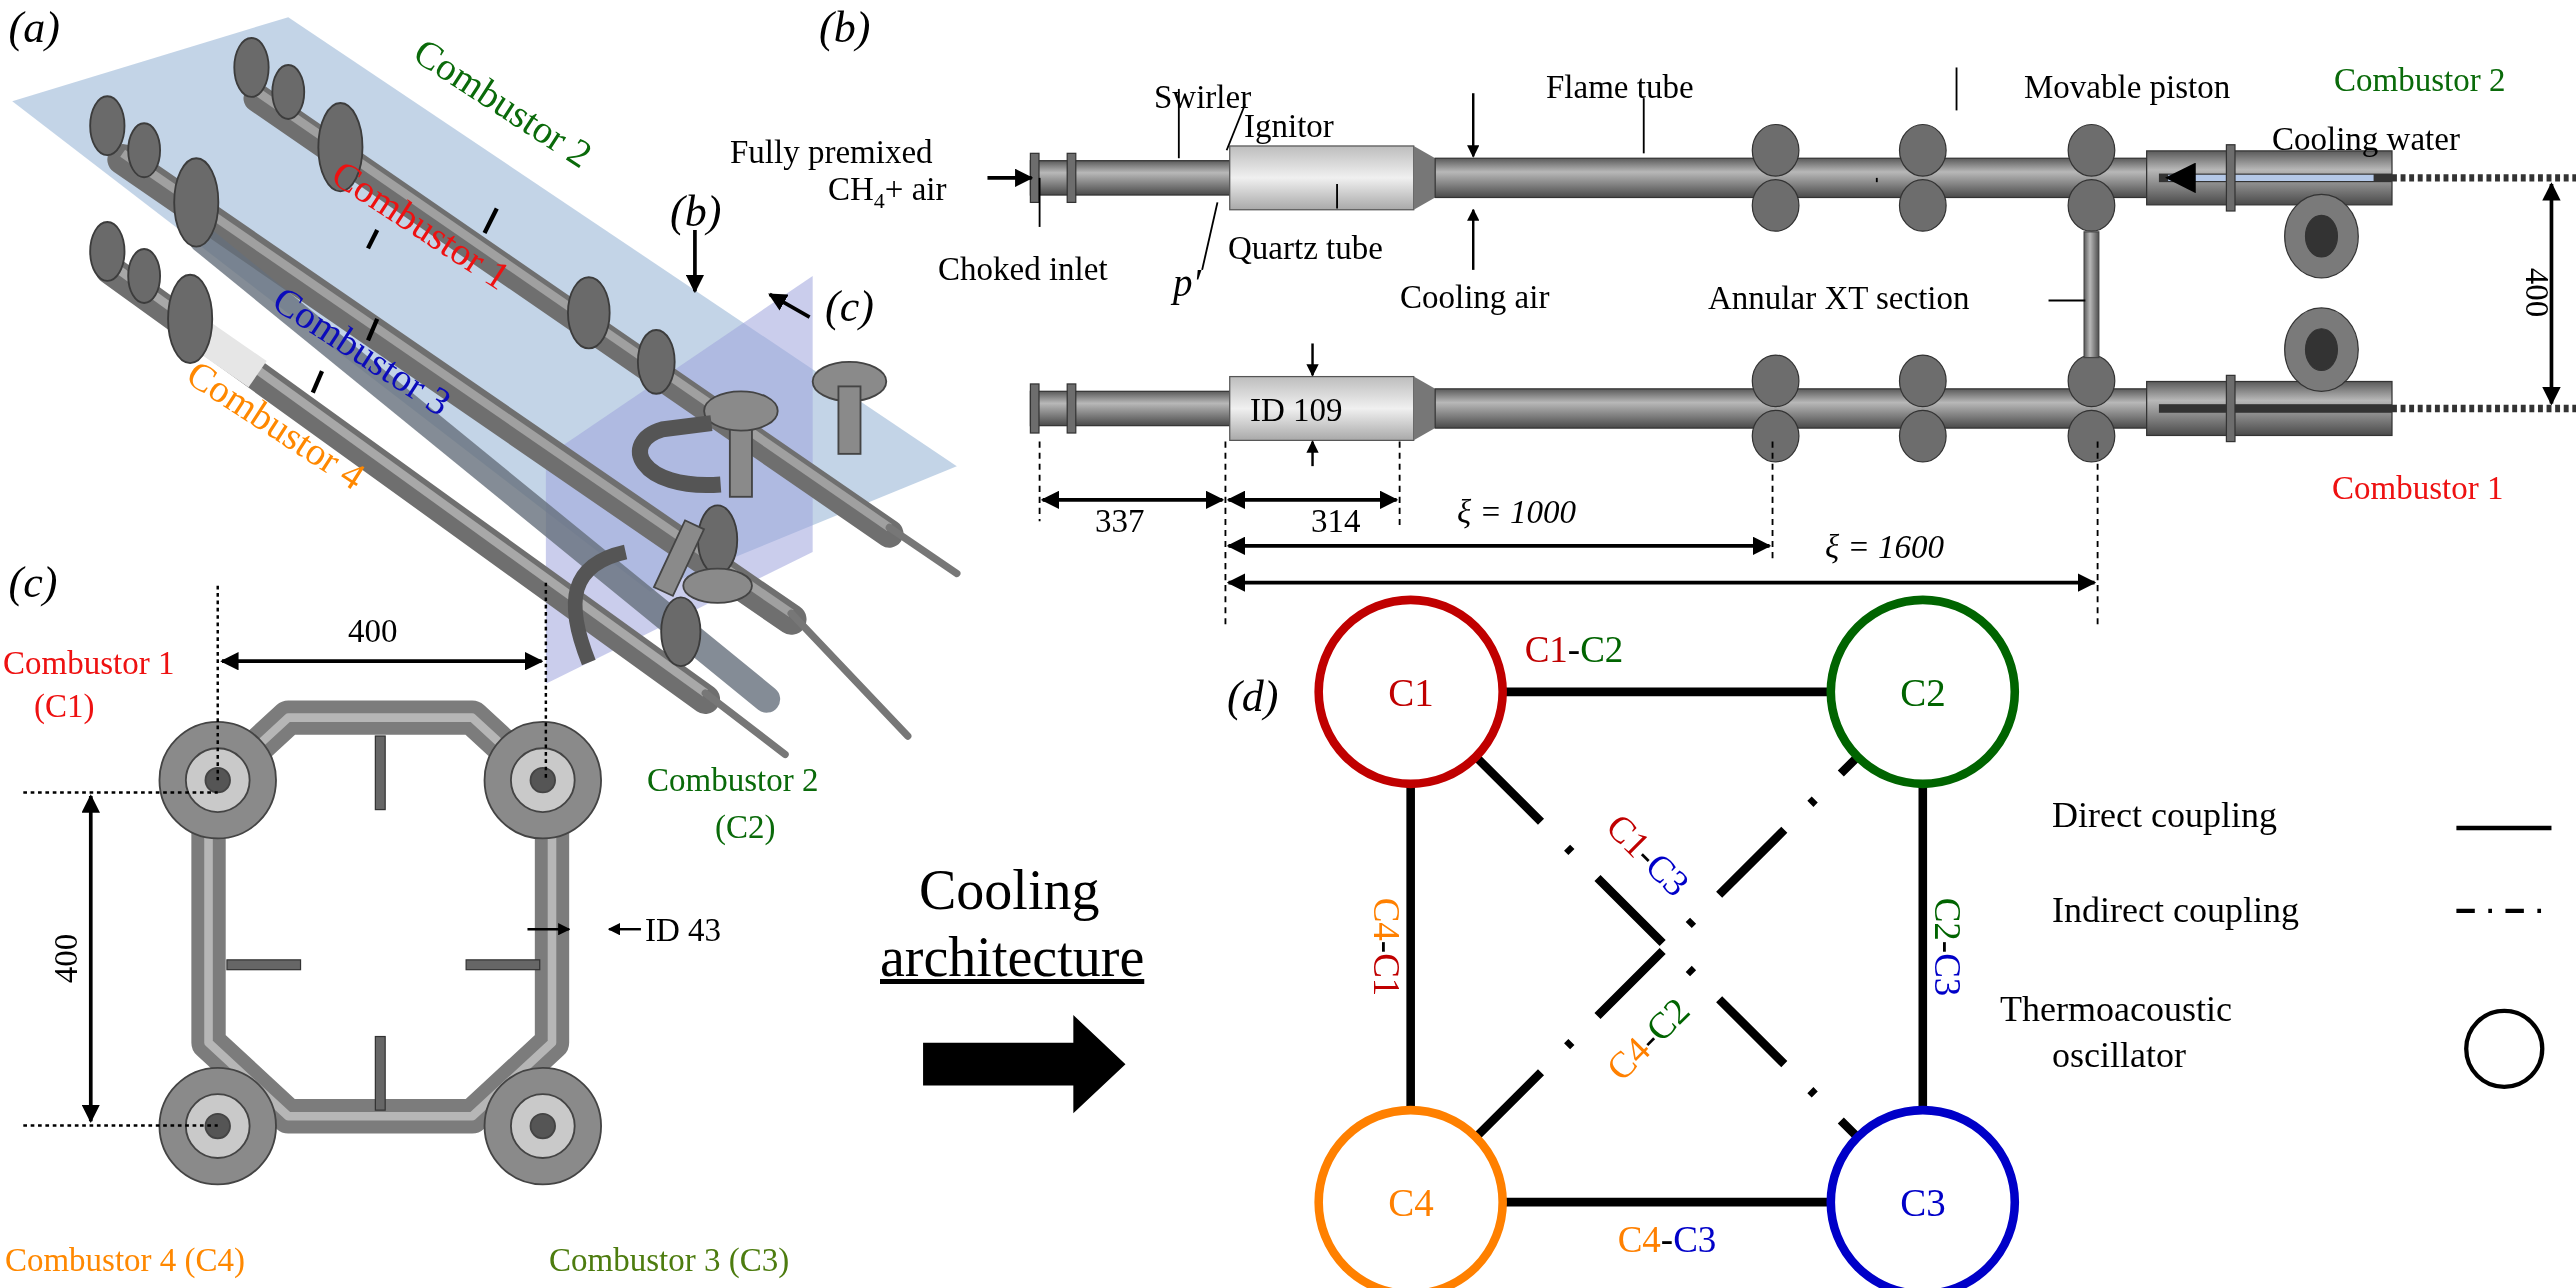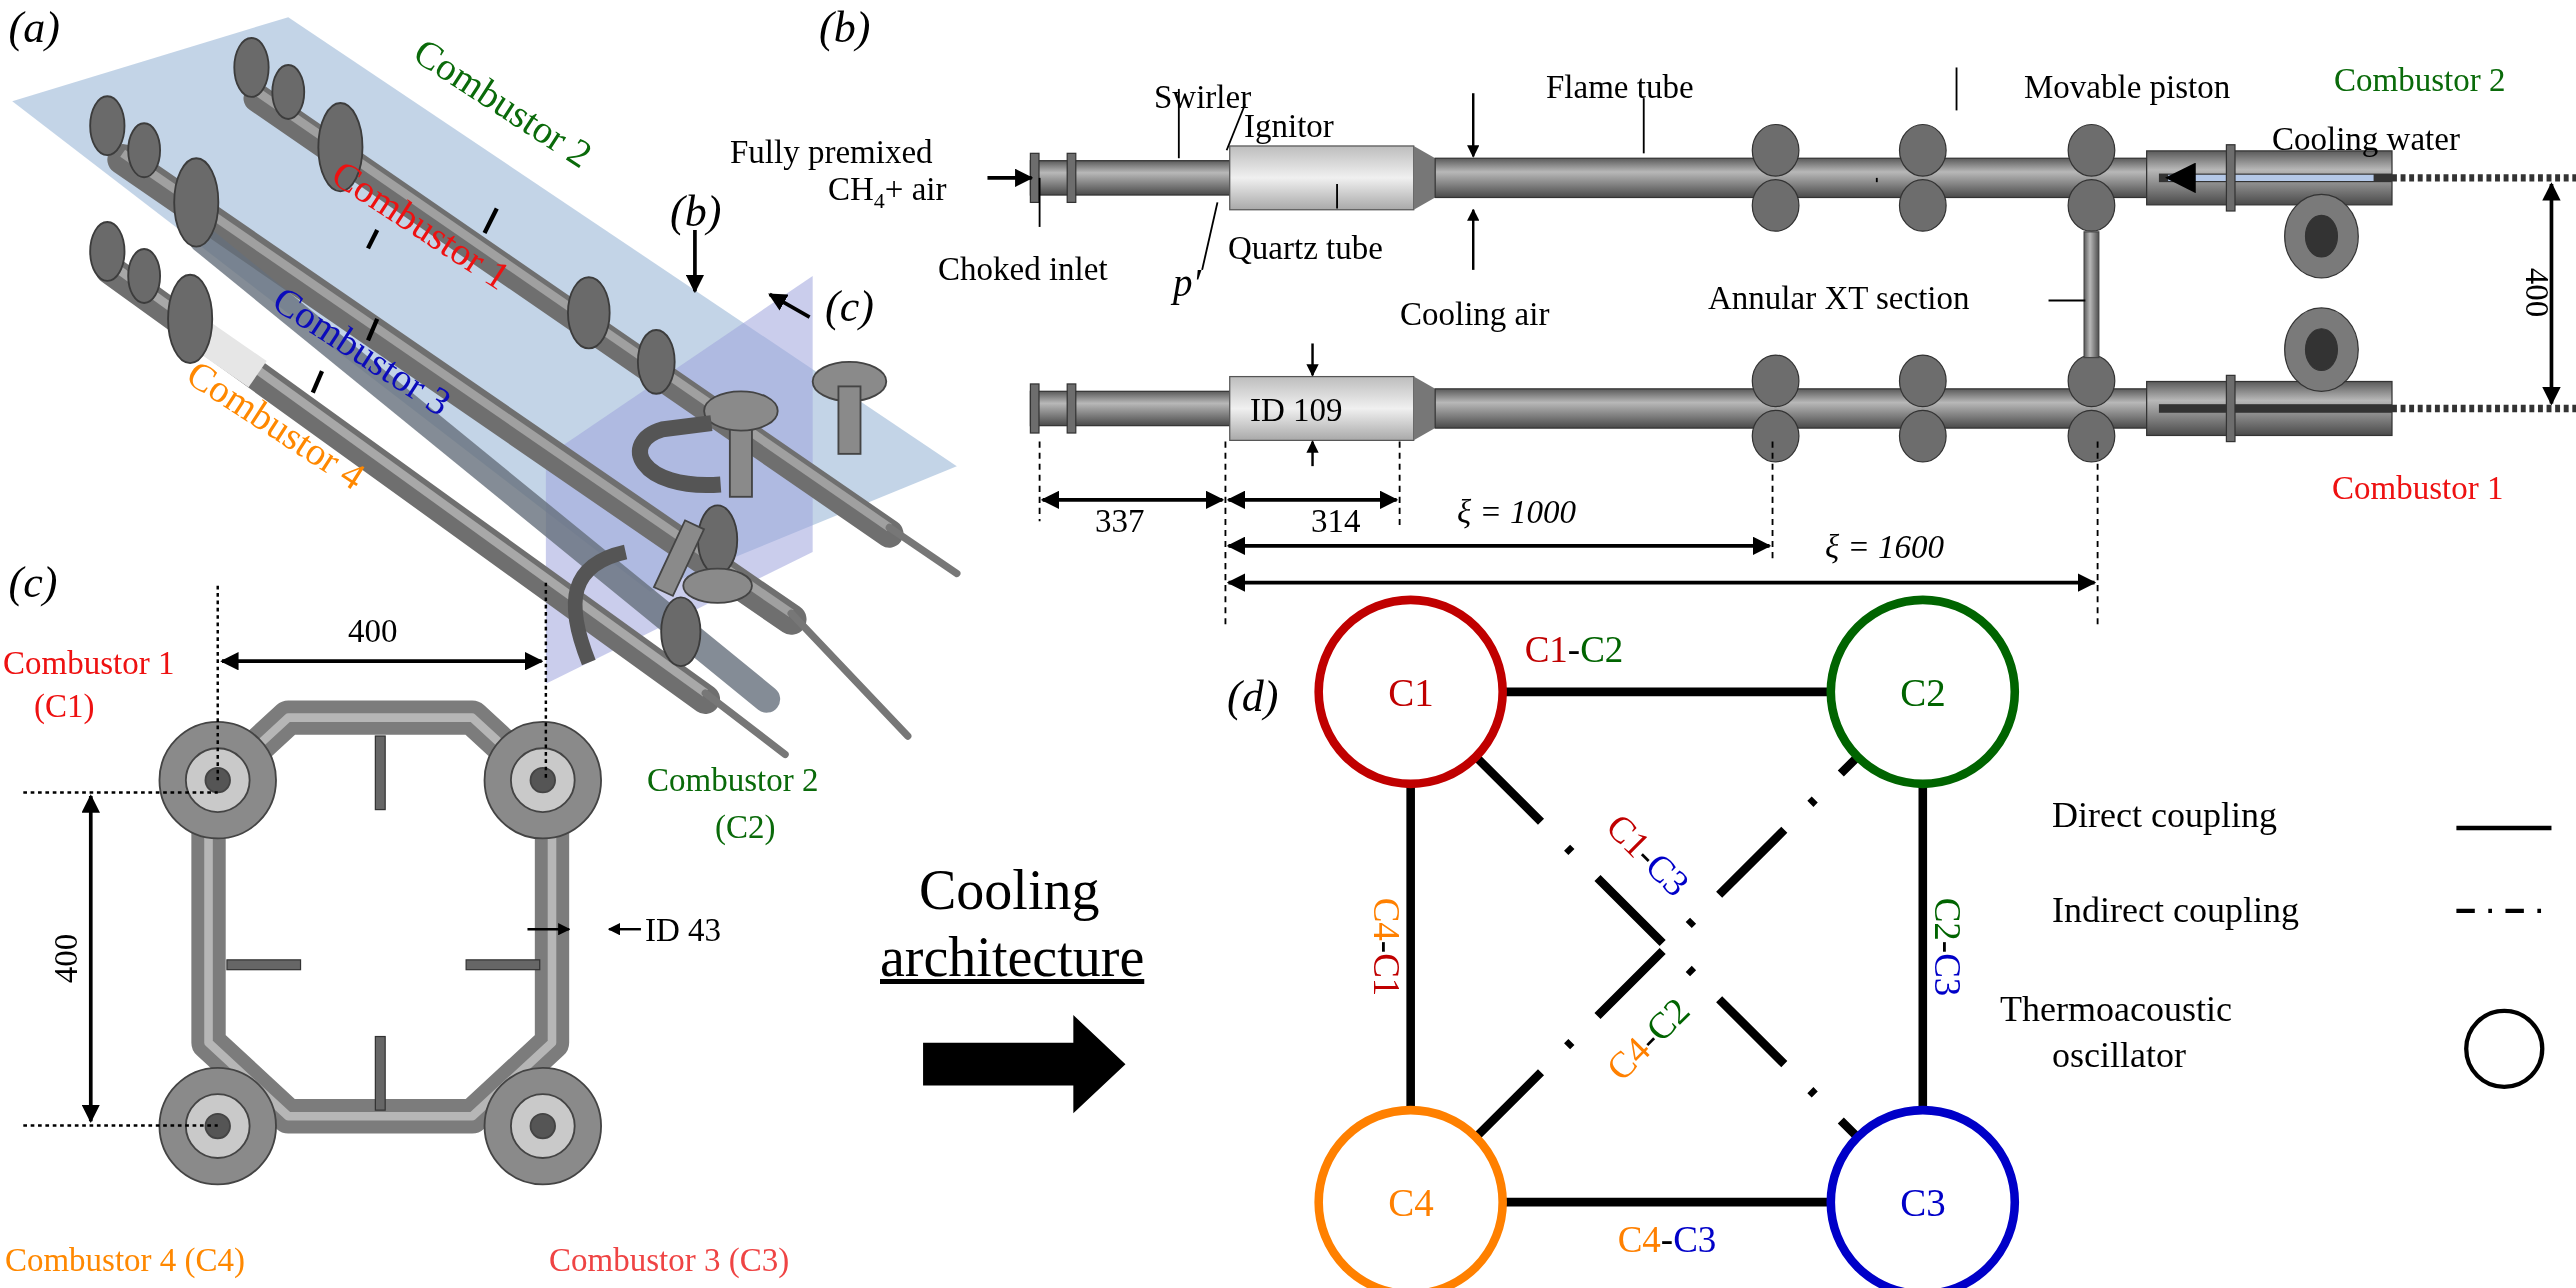--- a/index.html
+++ b/index.html
@@ -1,21 +1,21 @@
 <!DOCTYPE html>
 <html style="font-size:9.8px"><head>
 <meta charset="utf-8">
 <style>
   html,body{margin:0;padding:0;background:#ffffff;}
   body{width:2576px;height:1288px;position:relative;overflow:hidden;font-family:"Liberation Serif","DejaVu Serif",serif;color:#000;}
   svg{position:absolute;left:0;top:0;}
   .lbl{position:absolute;white-space:nowrap;font-family:"Liberation Serif","DejaVu Serif",serif;line-height:1;}
   .it{font-style:italic;}
   .f64{font-size:39px;} .f58{font-size:36px;} .f54{font-size:33px;} .f70{font-size:44px;} .f90{font-size:56px;}
-  .red{color:#ee1111;} .green{color:#0a6a0a;} .blue{color:#ef4444;} .orange{color:#ff8800;}
+  .red{color:#ee1111;} .green{color:#0a6a0a;} .blue{color:#4d7c0f;} .orange{color:#ff8800;}
   .rot-a{transform-origin:left top;transform:rotate(33deg);}
   .vert{transform-origin:center center;transform:rotate(-90deg);}
   .vert90{transform-origin:center center;transform:rotate(90deg);}
 </style>
 </head>
 <body>
 
 <svg width="2576" height="1288" viewBox="0 0 4200 2100">
   <defs>
     <linearGradient id="pipeH" x1="0" y1="0" x2="0" y2="1">
@@ -273,21 +273,21 @@
 <div class="lbl f54" style="left:730px;top:136px;">Fully premixed</div>
 <div class="lbl f54" style="left:828px;top:173px;">
   <span>CH</span><sub style="font-size:22px;">4</sub><span>+ air</span>
 </div>
 <div class="lbl f54" style="left:1154px;top:81px;">Swirler</div>
 <div class="lbl f54" style="left:1244px;top:110px;">Ignitor</div>
 <div class="lbl f54" style="left:938px;top:253px;">Choked inlet</div>
 <div class="lbl it f64" style="left:1173px;top:263px;">p′</div>
 <div class="lbl f54" style="left:1228px;top:232px;">Quartz tube</div>
 <div class="lbl f54" style="left:1546px;top:71px;">Flame tube</div>
-<div class="lbl f54" style="left:1400px;top:298px;">Cooling air</div>
+<div class="lbl f54" style="left:1400px;top:281px;">Cooling air</div>
 <div class="lbl f54" style="left:1708px;top:282px;">Annular XT section</div>
 <div class="lbl f54" style="left:2024px;top:71px;">Movable piston</div>
 <div class="lbl f54" style="left:2272px;top:123px;">Cooling water</div>
 <div class="lbl f54 green" style="left:2334px;top:64px;">Combustor 2</div>
 <div class="lbl f54 red" style="left:2332px;top:472px;">Combustor 1</div>
 <div class="lbl f54" style="left:1250px;top:394px;">ID 109</div>
 <div class="lbl f54 vert90" style="left:2512px;top:276px;">400</div>
 <div class="lbl f54" style="left:1095px;top:505px;">337</div>
 <div class="lbl f54" style="left:1283px;top:505px;margin-left:28px;">314</div>
 <div class="lbl it f54" style="left:1457px;top:496px;">ξ = 1000</div>

